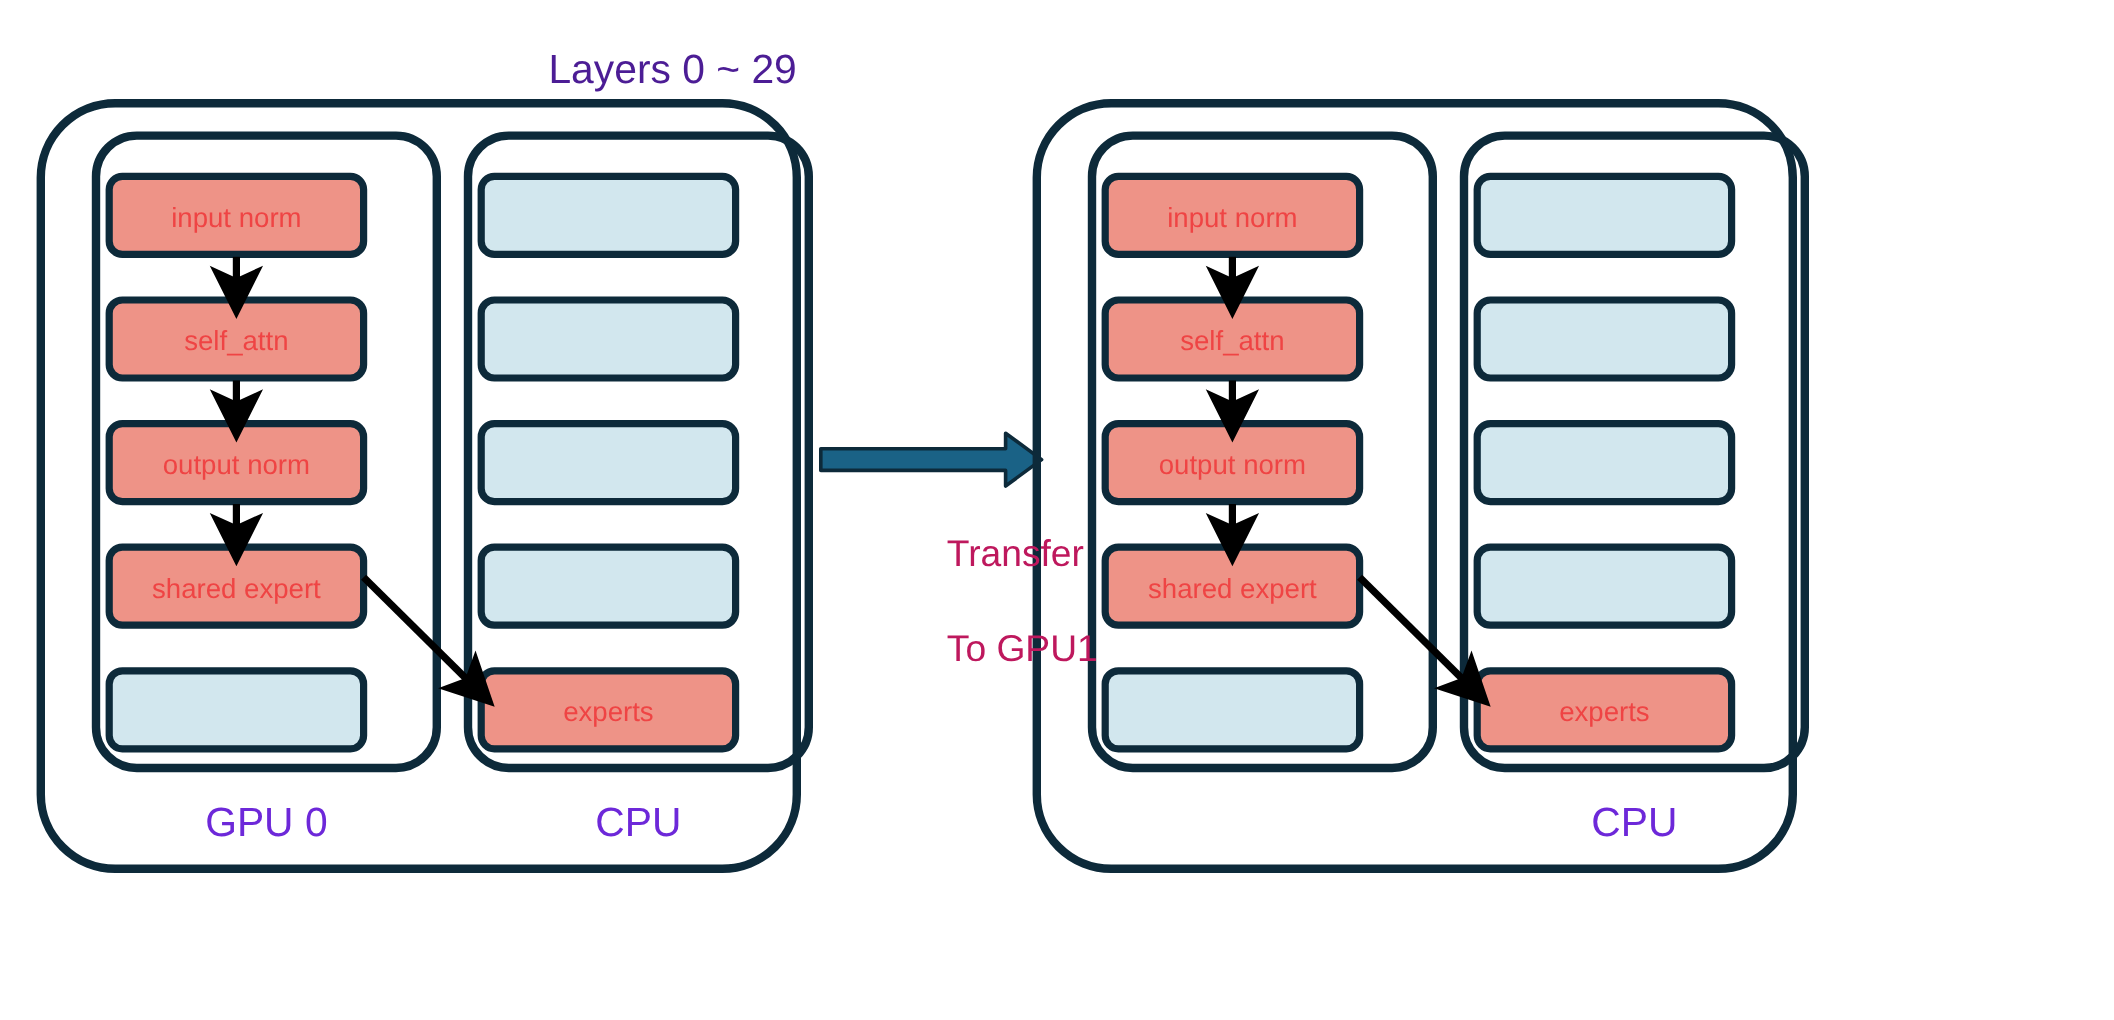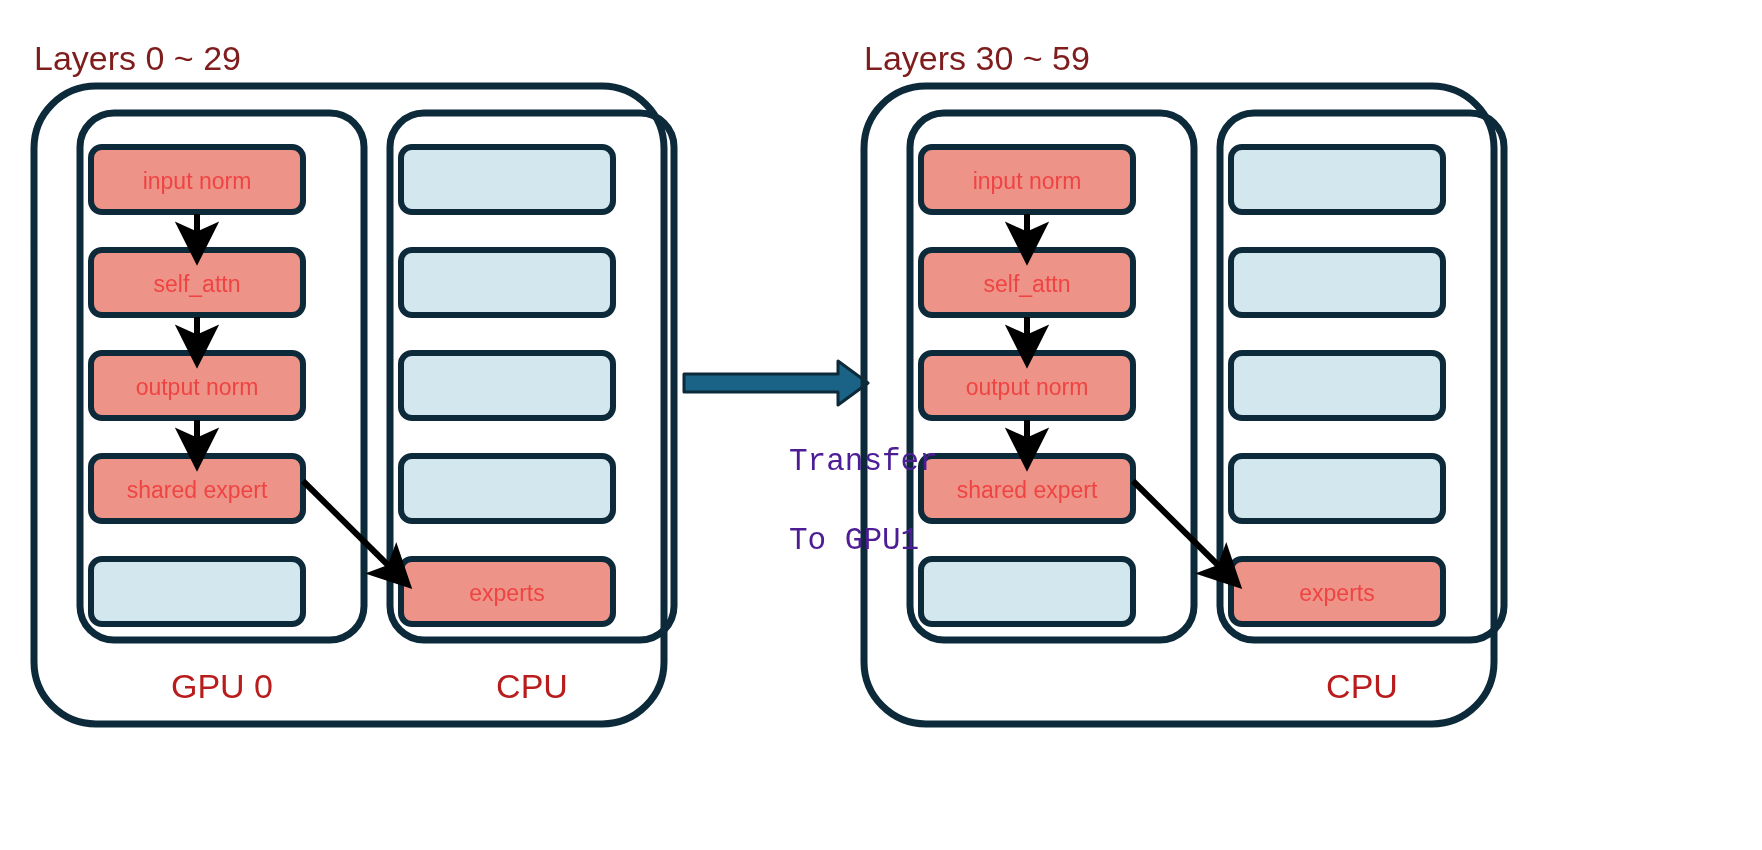--- a/index.html
+++ b/index.html
@@ -20,48 +20,48 @@
   #svg-root {
     position: absolute;
     left: 0;
     top: 0;
     width: 1762px;
     height: 850px;
   }
   .panel-title {
     position: absolute;
     font-size: 34px;
-    color: #7f1d1d;
+    color: #4c1d95;
     white-space: nowrap;
     font-family: "Liberation Sans", sans-serif;
-    text-align: left;
+    text-align: right;
   }
   .device-label {
     position: absolute;
     font-size: 34px;
-    color: #b91c1c;
+    color: #6d28d9;
     white-space: nowrap;
     font-family: "Liberation Sans", sans-serif;
     text-align: center;
   }
   .box-label {
     position: absolute;
     font-size: 23px;
     color: #ef4444;
     white-space: nowrap;
     font-family: "Liberation Sans", sans-serif;
     text-align: center;
     pointer-events: none;
   }
   .transfer-label {
     position: absolute;
     font-size: 31px;
     line-height: 1.28;
-    color: #4c1d95;
-    font-family: Liberation Mono, monospace;
+    color: #be185d;
+    font-family: Liberation Sans, sans-serif;
     white-space: pre-line;
   }
 </style>
 </head>
 <body>
 
 <div id="stage">
 
   <svg id="svg-root" viewBox="0 0 1762 850" xmlns="http://www.w3.org/2000/svg">
     <defs>
@@ -120,21 +120,20 @@
 
       <line x1="1027" y1="214" x2="1027" y2="243" stroke="#000000" stroke-width="6" marker-end="url(#flowhead)"></line>
       <line x1="1027" y1="317" x2="1027" y2="346" stroke="#000000" stroke-width="6" marker-end="url(#flowhead)"></line>
       <line x1="1027" y1="420" x2="1027" y2="449" stroke="#000000" stroke-width="6" marker-end="url(#flowhead)"></line>
       <line x1="1133" y1="481" x2="1226" y2="573" stroke="#000000" stroke-width="6" marker-end="url(#flowhead)"></line>
     </g>
   </svg>
 
   <div class="panel-title" style="left:34px; top:39px; width:630px;">Layers 0 ~ 29</div>
 
-  <div class="panel-title" style="left:864px; top:39px; width:630px;">Layers 30 ~ 59</div>
 
   <div class="box-label" style="left:91px; top:168px; width:212px;">input norm</div>
   <div class="box-label" style="left:91px; top:271px; width:212px;">self_attn</div>
   <div class="box-label" style="left:91px; top:374px; width:212px;">output norm</div>
   <div class="box-label" style="left:91px; top:477px; width:212px;">shared expert</div>
   <div class="box-label" style="left:91px; top:580px; width:212px;"></div>
 
   <div class="box-label" style="left:401px; top:168px; width:212px;"></div>
   <div class="box-label" style="left:401px; top:271px; width:212px;"></div>
   <div class="box-label" style="left:401px; top:374px; width:212px;"></div>

